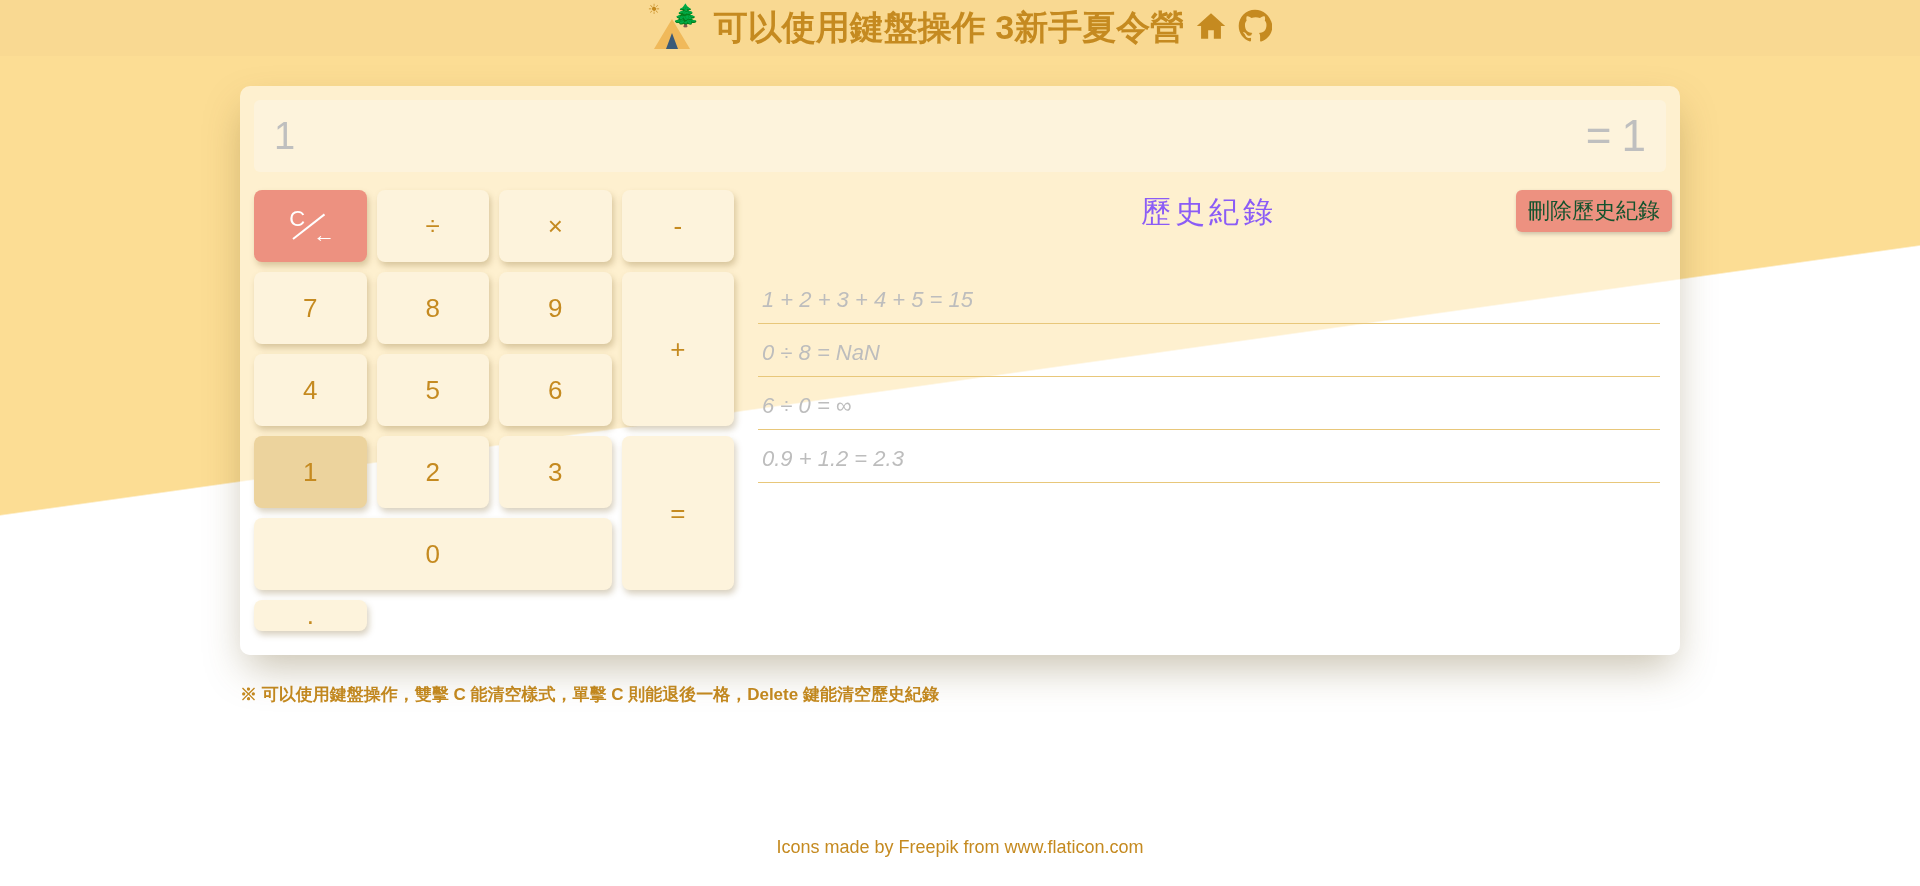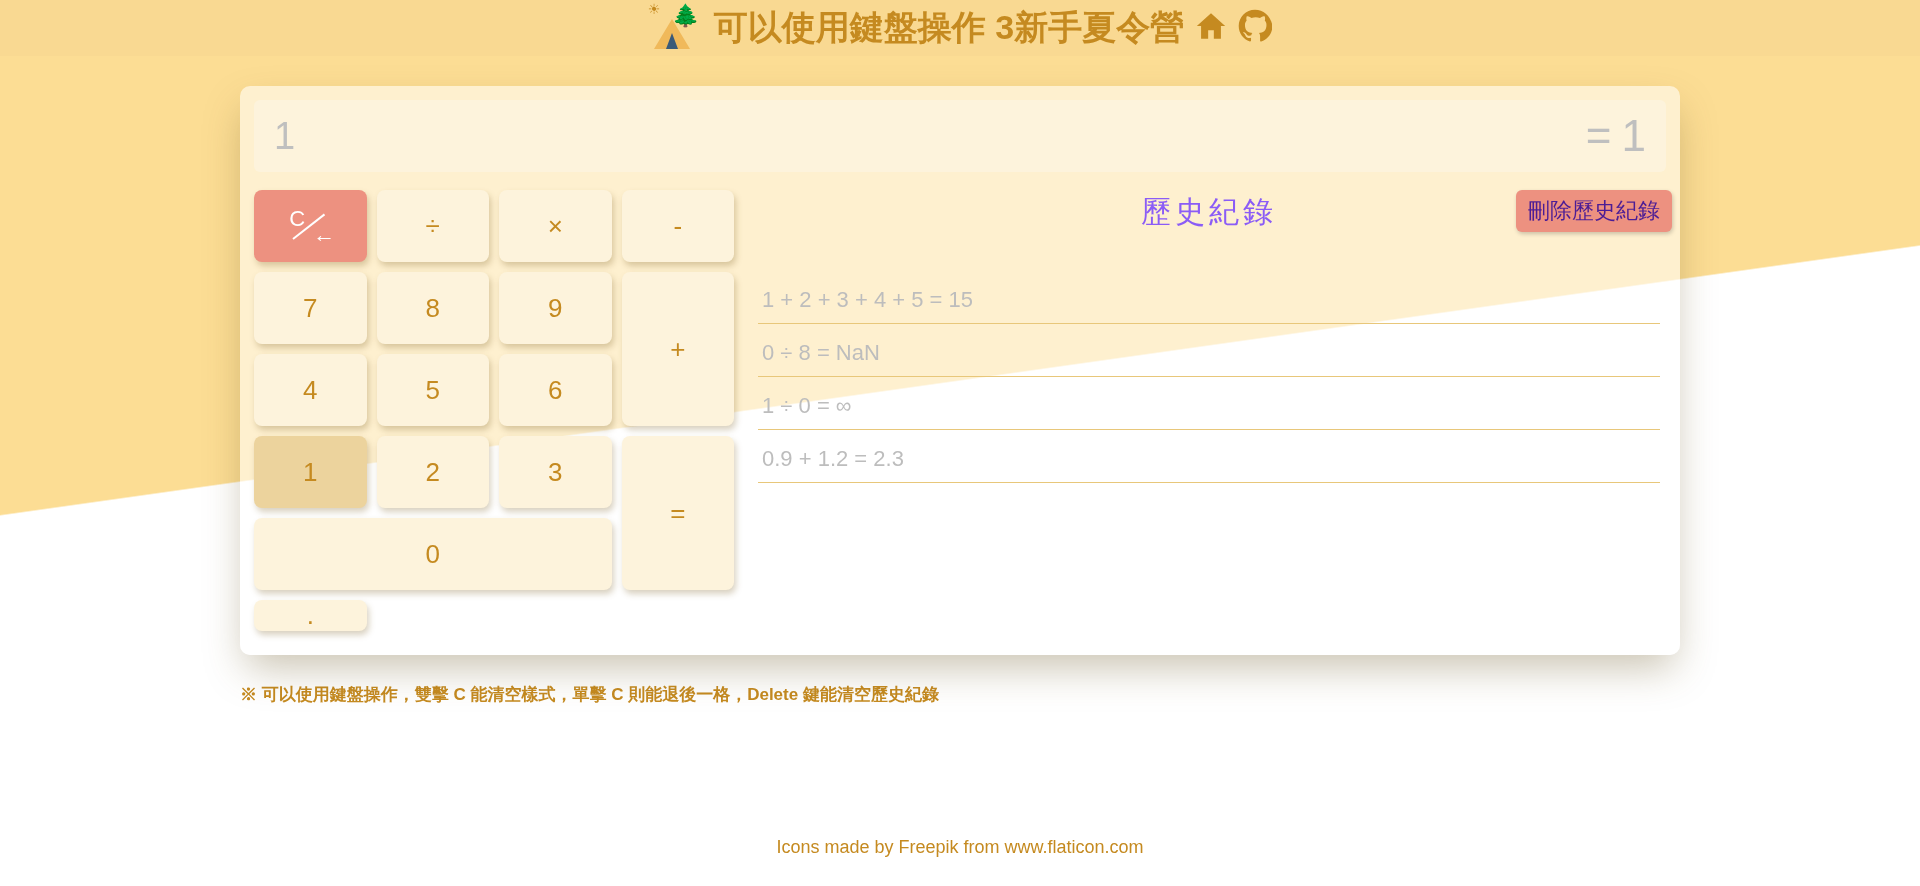--- a/index.html
+++ b/index.html
@@ -97,25 +97,25 @@
   .clear-label .slash::before{content:"";position:absolute;left:6px;top:30px;width:40px;height:2px;background:#fff;transform:rotate(-38deg);transform-origin:left;}
   .clear-label .arr{position:absolute;right:-2px;bottom:-4px;font-size:22px;}
   
   .history{flex:1;position:relative;padding:0 6px;}
   .history-title{
     text-align:center;font-size:30px;color:#8b5cf6;letter-spacing:4px;
     margin-top:2px;
   }
   .clear-history-btn{
     position:absolute;right:-6px;top:0;
-    background:var(--danger);color:#4c1d95;border:none;border-radius:6px;
+    background:var(--danger);color:#14532d;border:none;border-radius:6px;
     padding:6px 12px;font-size:22px;cursor:pointer;
     box-shadow:1px 2px 4px rgba(0,0,0,0.2);
   }
-  .history-list{margin-top:38px;}
+  .history-list{margin-top:38px;font-style:italic;}
   .history-item{
     color:#bdbdbd;font-size:22px;padding:16px 4px 10px;
     border-bottom:1px solid var(--history-line);
     cursor:pointer;
   }
   
   .note{
     width:1440px;margin:28px auto 0;
     color:var(--brand);font-size:17px;font-weight:600;
   }
@@ -190,21 +190,21 @@
       <button class="key k-0">0</button>
       <button class="key">.</button>
     </div>
 
     <div class="history">
       <div class="history-title">歷史紀錄</div>
       <button class="clear-history-btn">刪除歷史紀錄</button>
       <div class="history-list">
         <div class="history-item">1 + 2 + 3 + 4 + 5 = 15</div>
         <div class="history-item">0 ÷ 8 = NaN</div>
-        <div class="history-item">1 ÷ 0 = ∞</div>
+        <div class="history-item">6 ÷ 0 = ∞</div>
         <div class="history-item">0.9 + 1.2 = 2.3</div>
       </div>
     </div>
   </div>
 </div>
 
 <div class="note">※ 可以使用鍵盤操作，雙擊 C 能清空樣式，單擊 C 則能退後一格，Delete 鍵能清空歷史紀錄</div>
 
 <div class="footer">Icons made by Freepik from www.flaticon.com</div>
 

